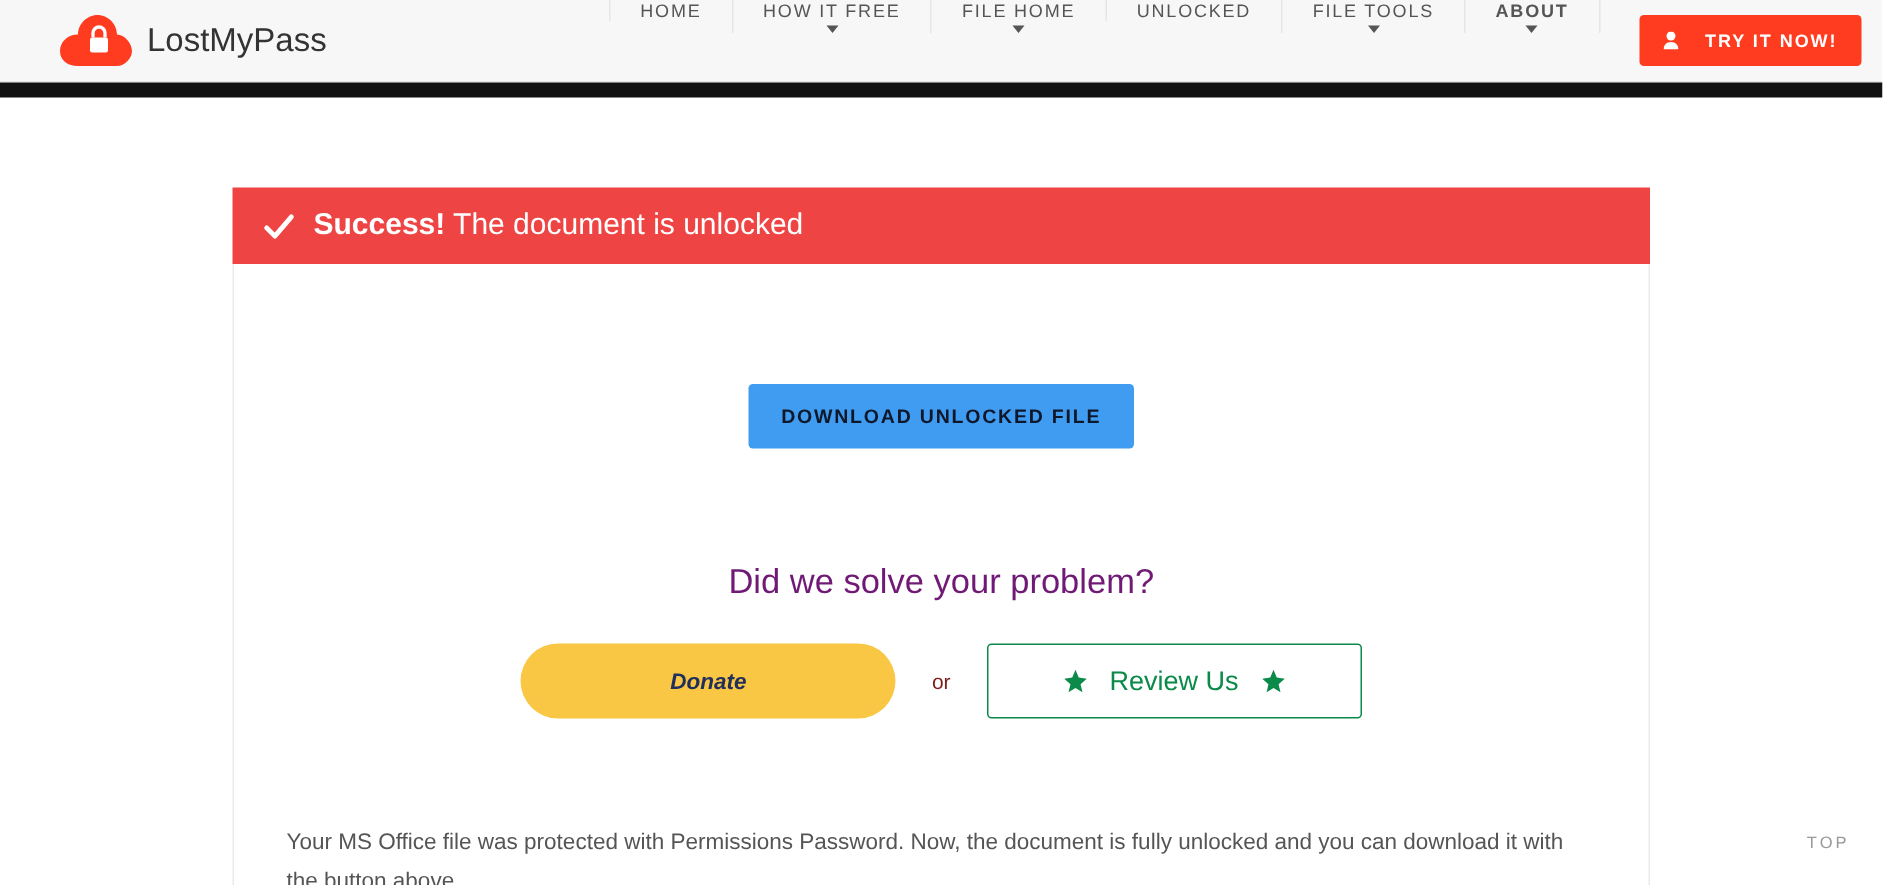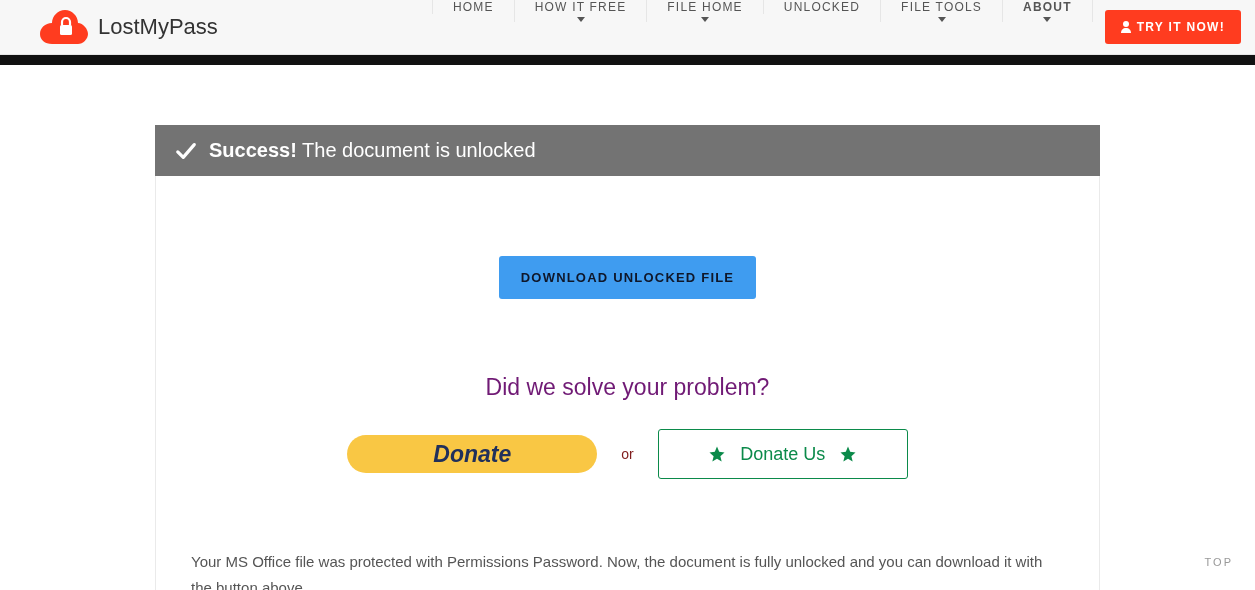--- a/index.html
+++ b/index.html
@@ -54,45 +54,45 @@
   }
   .nav-item:last-of-type { border-right: 1px solid #e6e6e6; font-weight: bold; }
   .nav-caret {
     width: 0; height: 0;
     border-left: 4px solid transparent;
     border-right: 4px solid transparent;
     border-top: 5px solid #555;
     margin-top: 3px;
   }
   .try-btn {
-    margin-left: 12px;
+    margin-left: 26px;
     background: #ff3c1f;
     color: #fff;
     border: none;
     border-radius: 3px;
     padding: 10px 16px;
     font-size: 12px;
     font-weight: 700;
     letter-spacing: 1.3px;
     display: flex;
     align-items: center;
-    gap: 6px;
+    gap: 18px;
     cursor: pointer;
   }
   .try-btn svg { width: 10px; height: 12px; fill: #fff; }
   
   .dark-strip { height: 10px; background: #111; }
   
   .card {
     width: 945px;
     margin: 60px auto 0;
     background: #fff;
   }
   .alert {
-    background: #737373;
+    background: #ef4444;
     color: #fff;
     display: flex;
     align-items: center;
     gap: 12px;
     padding: 14px 20px;
     font-size: 20px;
     font-weight: 300;
   }
   .alert svg { width: 22px; height: 22px; fill: #fff; stroke: #fff; }
   .alert strong { font-weight: 700; }
@@ -125,22 +125,22 @@
     align-items: center;
     justify-content: center;
     gap: 24px;
   }
   .donate-btn {
     background: #f9c744;
     color: #20305b;
     border: none;
     border-radius: 28px;
     width: 250px;
-    height: 38px;
-    font-size: 23px;
+    height: 50px;
+    font-size: 15px;
     font-style: italic;
     font-weight: 700;
     cursor: pointer;
   }
   .or-text { font-size: 14px; color: #7f1d1d; }
   .review-btn {
     background: #fff;
     color: #0b8a4a;
     border: 1px solid #0b8a4a;
     border-radius: 3px;
@@ -238,21 +238,21 @@
 
     <div class="question">Did we solve your problem?</div>
 
     <div class="action-row">
       <button class="donate-btn">Donate</button>
       <span class="or-text">or</span>
       <button class="review-btn">
         <svg viewBox="0 0 24 24">
           <path d="M12 2l2.9 6.9L22 10l-5.5 4.9L18.2 22 12 18.3 5.8 22l1.7-7.1L2 10l7.1-1.1z"></path>
         </svg>
-        <span>Donate Us</span>
+        <span>Review Us</span>
         <svg viewBox="0 0 24 24">
           <path d="M12 2l2.9 6.9L22 10l-5.5 4.9L18.2 22 12 18.3 5.8 22l1.7-7.1L2 10l7.1-1.1z"></path>
         </svg>
       </button>
     </div>
 
     <p class="explain">Your MS Office file was protected with Permissions Password. Now, the document is fully unlocked and you can download it with the button above.</p>
   </div>
 </div>
 

